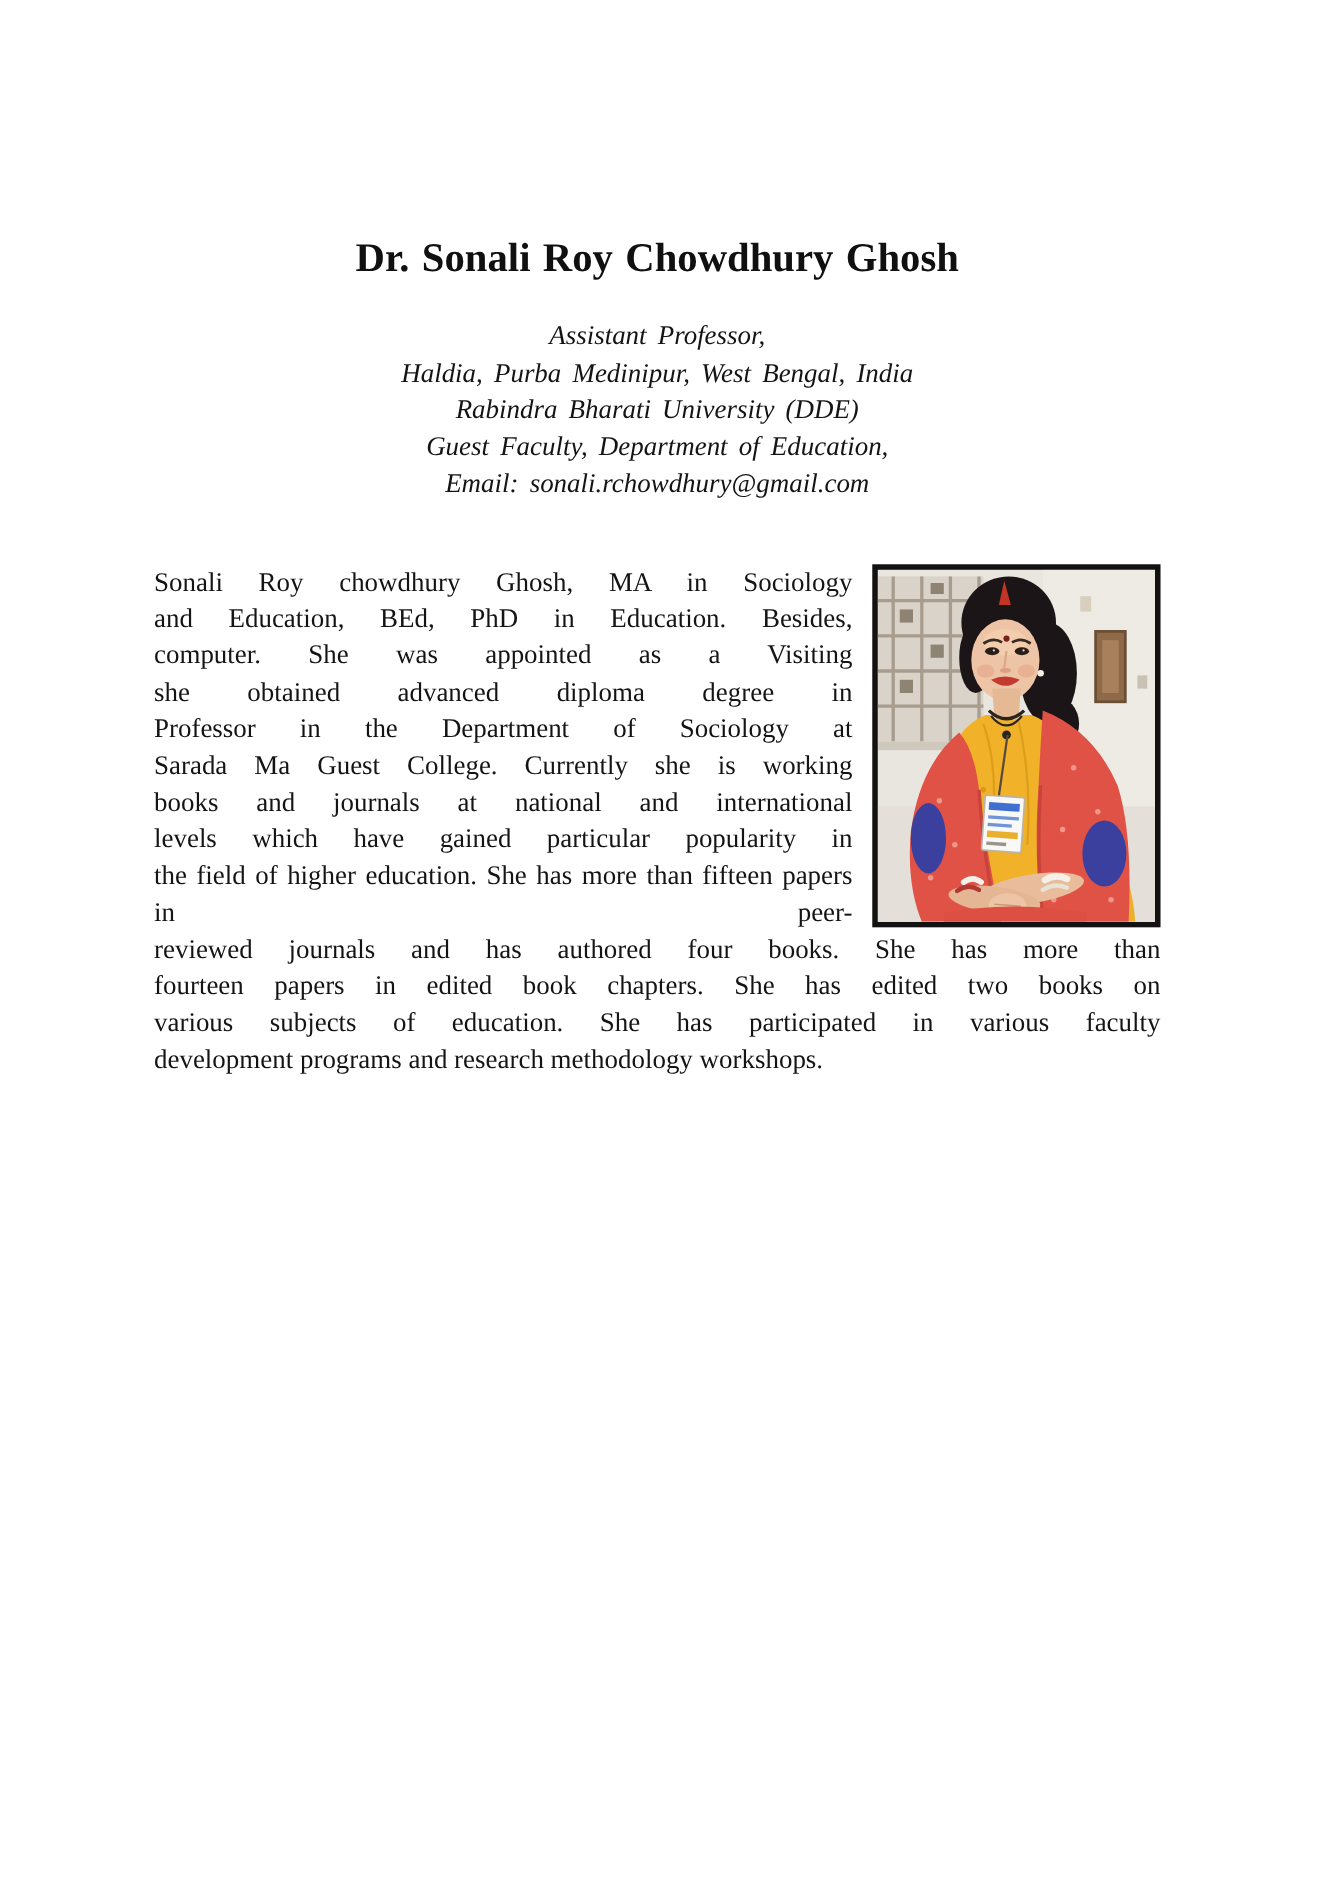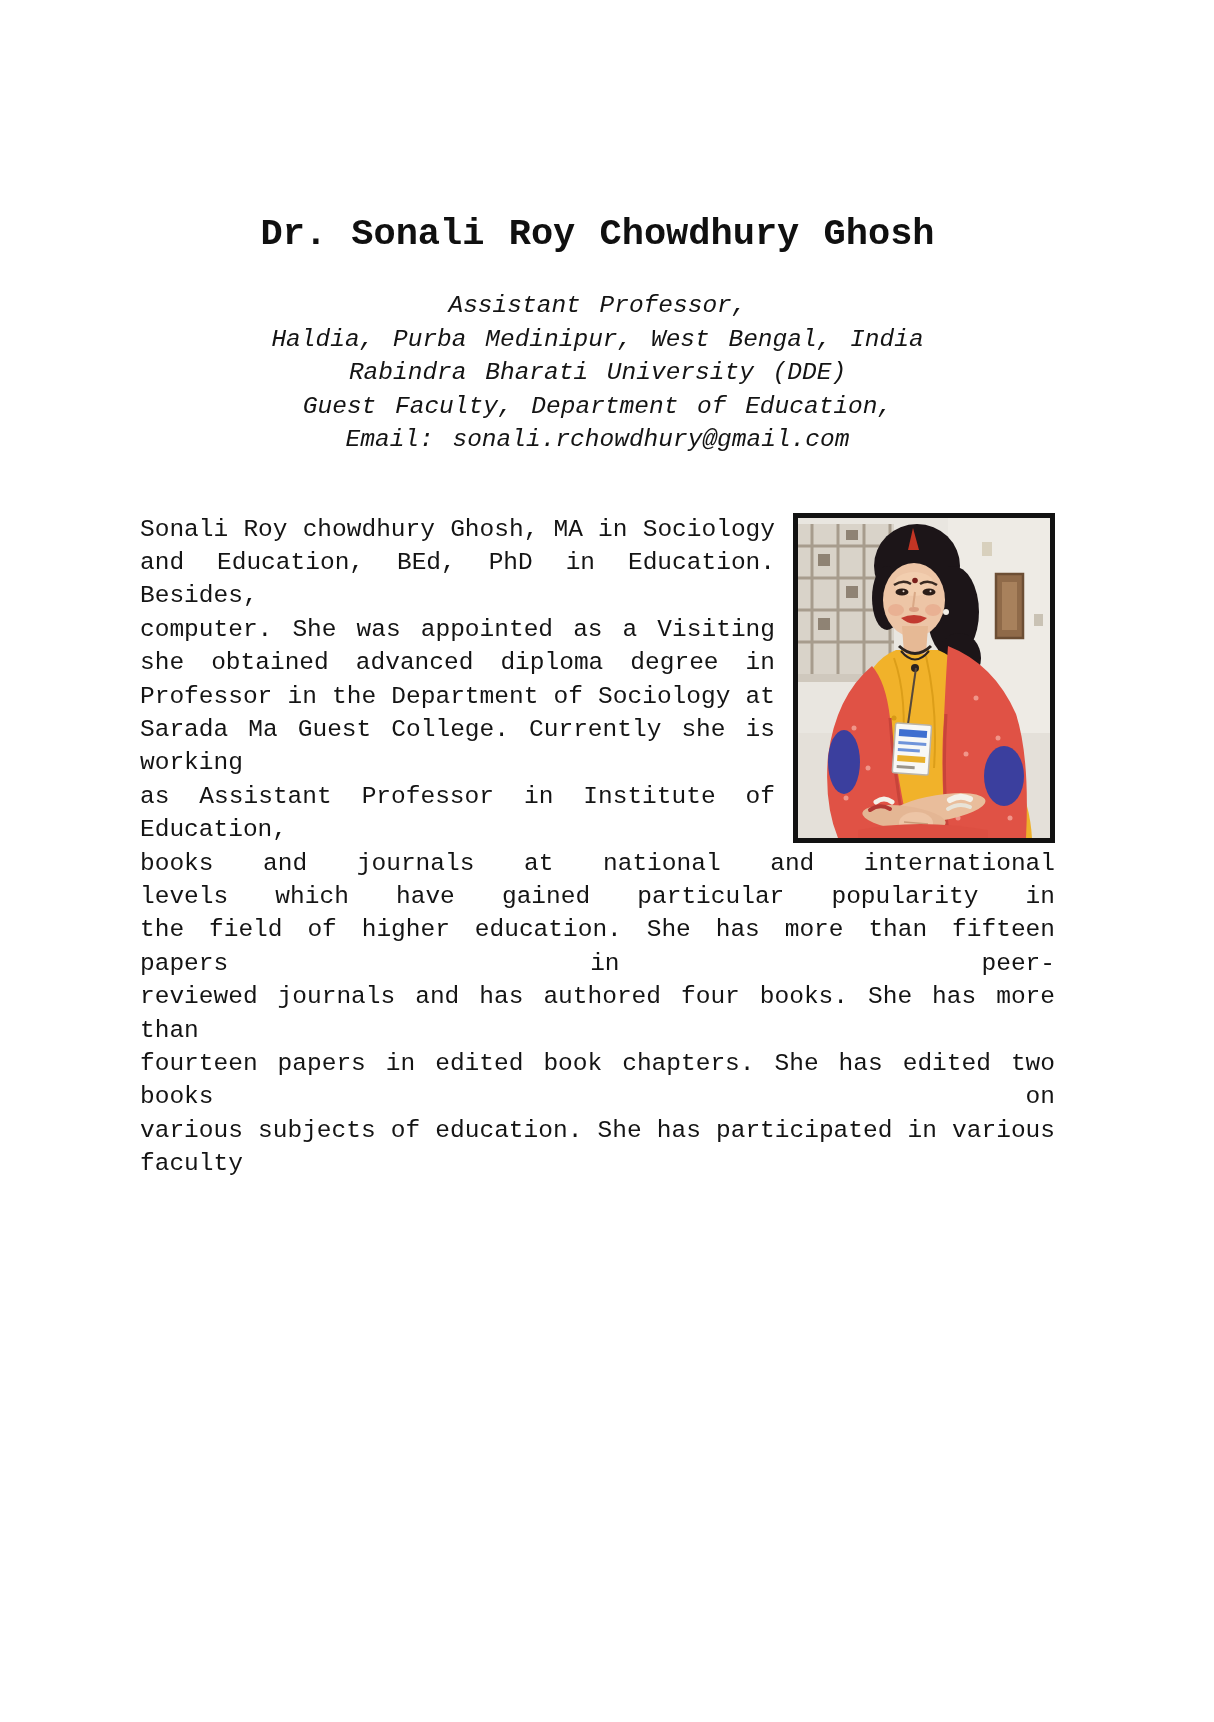--- a/index.html
+++ b/index.html
@@ -3,21 +3,21 @@
 <meta charset="utf-8">
 <style>
   html, body { margin: 0; padding: 0; background: #ffffff; }
   .page {
     position: relative;
     width: 1214px;
     height: 1722px;
     background: #ffffff;
     box-sizing: border-box;
     padding: 213px 159px 0 140px;
-    font-family: Liberation Mono, monospace;
+    font-family: Liberation Serif, serif;
     color: #141414;
     overflow: hidden;
   }
   .title {
     margin: 0 0 33px 0;
     font-size: 37px;
     line-height: 43px;
     font-weight: 700;
     text-align: center;
     word-spacing: 2px;
@@ -224,23 +224,23 @@
       </svg>
     </figure>
 
     <div>
         <div class="bio-line">Sonali Roy chowdhury Ghosh, MA in Sociology</div>
         <div class="bio-line">and Education, BEd, PhD in Education. Besides,</div>
         <div class="bio-line">computer. She was appointed as a Visiting</div>
         <div class="bio-line">she obtained advanced diploma degree in</div>
         <div class="bio-line">Professor in the Department of Sociology at</div>
         <div class="bio-line">Sarada Ma Guest College. Currently she is working</div>
-        <div class="bio-line">as Assistant Professor in Institute of Education,</div>
         <div class="bio-line">books and journals at national and international</div>
         <div class="bio-line">levels which have gained particular popularity in</div>
         <div class="bio-line">the field of higher education. She has more than fifteen papers in peer-</div>
         <div class="bio-line">reviewed journals and has authored four books. She has more than</div>
         <div class="bio-line">fourteen papers in edited book chapters. She has edited two books on</div>
         <div class="bio-line">various subjects of education. She has participated in various faculty</div>
+        <div class="bio-line last">development programs and research methodology workshops.</div>
       </div>
 
   </div>
 </div>
 
 </body></html>

